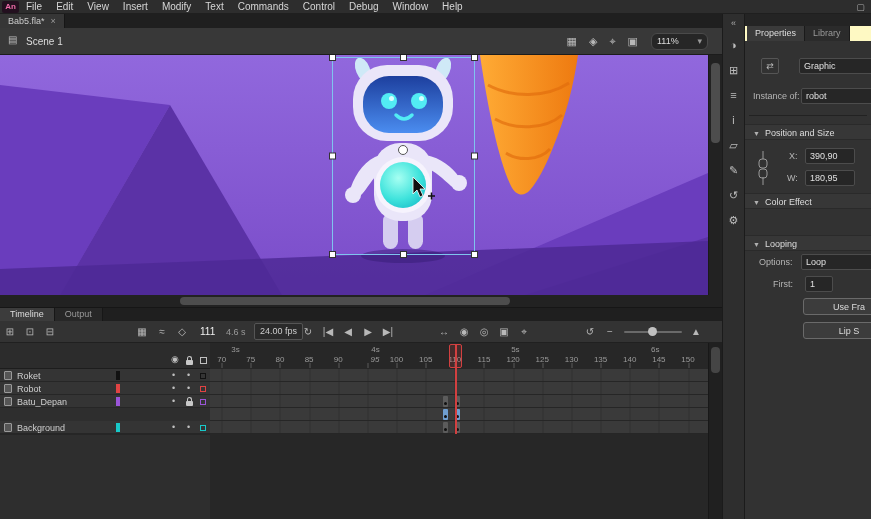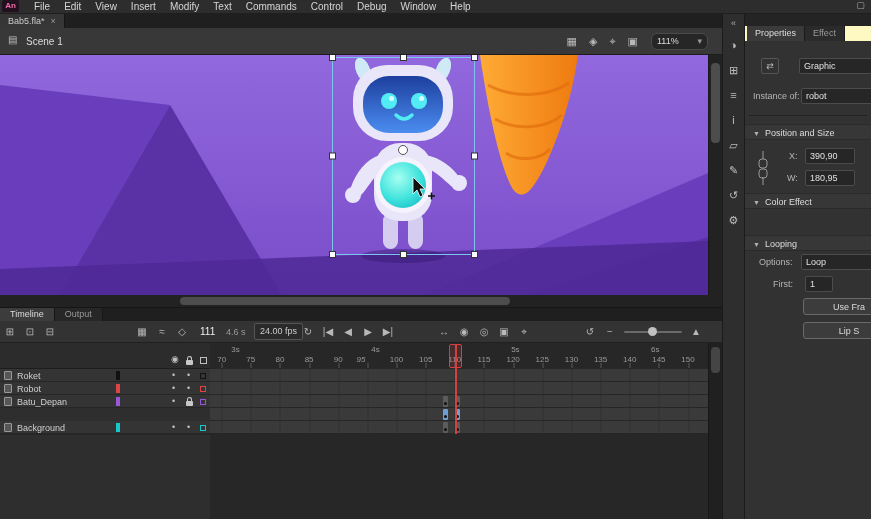--- a/index.html
+++ b/index.html
@@ -1,24 +1,24 @@
 <!DOCTYPE html>
 <html><head>
 <meta charset="utf-8">
 <style>
   *{margin:0;padding:0;box-sizing:border-box}
   html,body{background:#111;font-family:"Liberation Sans",sans-serif}
   .screen{position:relative;width:871px;height:519px;background:#2a2a2a;overflow:hidden;
           color:#c8c8c8;font-size:10px;font-family:"Liberation Sans",sans-serif}
   
   .menubar{position:absolute;left:0;top:0;width:871px;height:14px;background:#2d2d2d;
-           display:flex;align-items:flex-start;border-bottom:1px solid #1f1f1f;z-index:6}
+           display:flex;align-items:center;border-bottom:1px solid #1f1f1f;z-index:6}
   .logo{width:17px;height:12px;margin-left:2px;background:#23101f;color:#f06daa;font-size:8px;
         font-weight:bold;text-align:center;line-height:12px;border-radius:2px}
-  .menu-items{display:flex;margin-left:8px}
+  .menu-items{display:flex;margin-left:0}
   .menu-item{padding:0 7px;font-size:10px;color:#d6d6d6;line-height:14px;white-space:nowrap}
   .win-ico{margin-left:auto;margin-right:6px;color:#aaa;font-size:9px}
   
   .tabbar{position:absolute;left:0;top:14px;width:722px;height:14px;background:#1f1f1f}
   .doc-tab{position:absolute;left:0;top:0;height:14px;background:#363636;color:#ccc;font-size:9px;
            line-height:14px;padding:0 8px;border-right:1px solid #161616;display:flex;gap:6px}
   .tab-close{color:#999}
   
   .scene-bar{position:absolute;left:0;top:28px;width:722px;height:27px;background:#383838;border-bottom:1px solid #1c1c1c}
   .scene-ico{position:absolute;left:8px;top:6px;color:#bbb;font-size:10px}
@@ -284,21 +284,21 @@
       <div class="ruler-ticks"></div>
     <span class="sec-label" style="left: 231.32px;">3s</span>
         <span class="sec-label" style="left: 371.24px;">4s</span>
         <span class="sec-label" style="left: 511.16px;">5s</span>
         <span class="sec-label" style="left: 651.08px;">6s</span>
         <span class="frame-label" style="left: 212.66px;">70</span>
         <span class="frame-label" style="left: 241.81px;">75</span>
         <span class="frame-label" style="left: 270.96px;">80</span>
         <span class="frame-label" style="left: 300.11px;">85</span>
         <span class="frame-label" style="left: 329.26px;">90</span>
-        <span class="frame-label" style="left: 352px; font-style: italic;">95</span>
+        <span class="frame-label" style="left: 366px; font-style: italic;">95</span>
         <span class="frame-label" style="left: 387.56px;">100</span>
         <span class="frame-label" style="left: 416.71px;">105</span>
         <span class="frame-label" style="left: 445.86px;">110</span>
         <span class="frame-label" style="left: 475.01px;">115</span>
         <span class="frame-label" style="left: 504.16px;">120</span>
         <span class="frame-label" style="left: 533.31px;">125</span>
         <span class="frame-label" style="left: 562.46px;">130</span>
         <span class="frame-label" style="left: 591.61px;">135</span>
         <span class="frame-label" style="left: 620.76px; text-align: center;">140</span>
         <span class="frame-label" style="left: 649.91px;">145</span>
@@ -378,21 +378,21 @@
         <span class="ico">✎</span>
         <span class="ico">↺</span>
         <span class="ico">⚙</span>
       </div>
   </div>
 
   <div class="props">
     <div class="props-head"></div>
     <div class="props-tabs">
       <div class="ptab active">Properties</div>
-      <div class="ptab">Effect</div>
+      <div class="ptab">Library</div>
     </div>
 
     <div class="prow" style="top:44px">
       <span class="swap">⇄</span>
       <div class="field" style="left:54px;width:85px">
         <span>Graphic</span>
 
       </div>
     </div>
 

